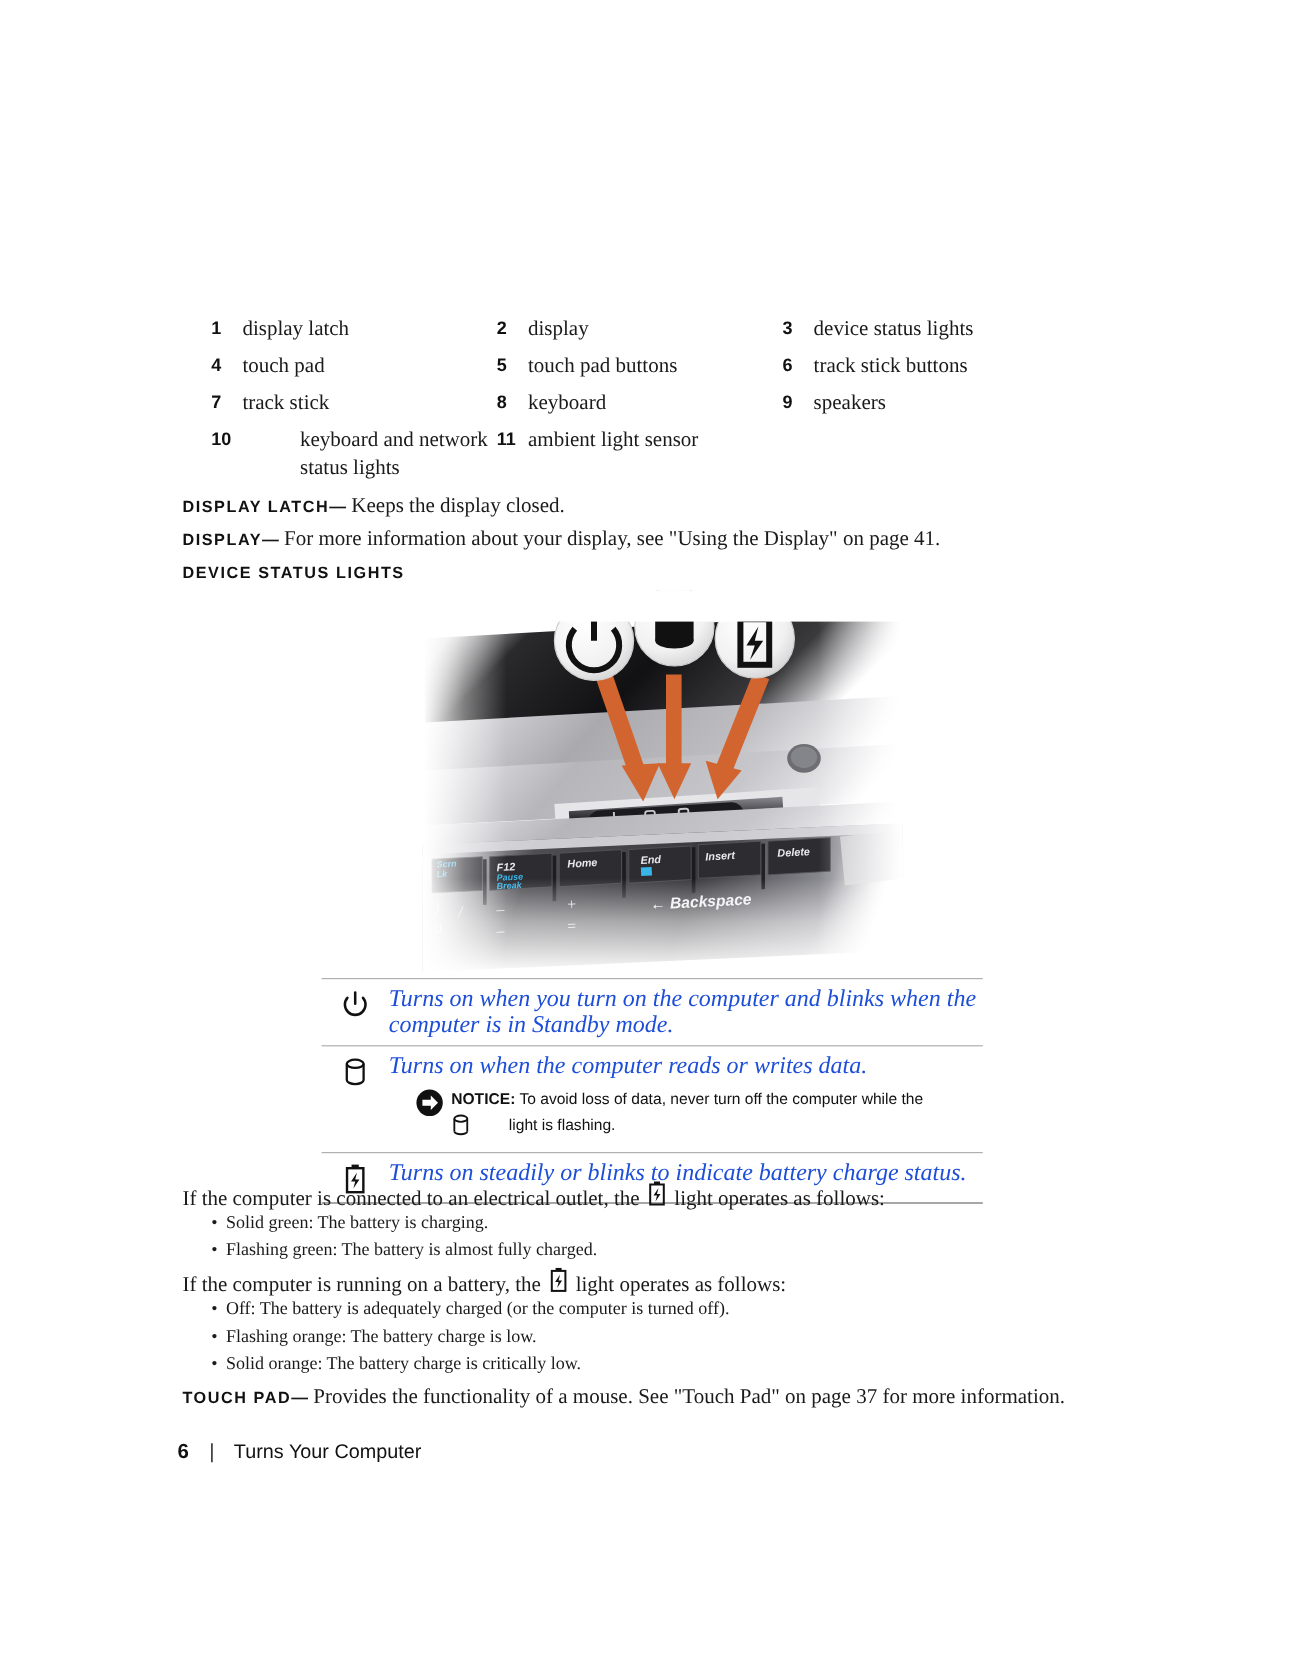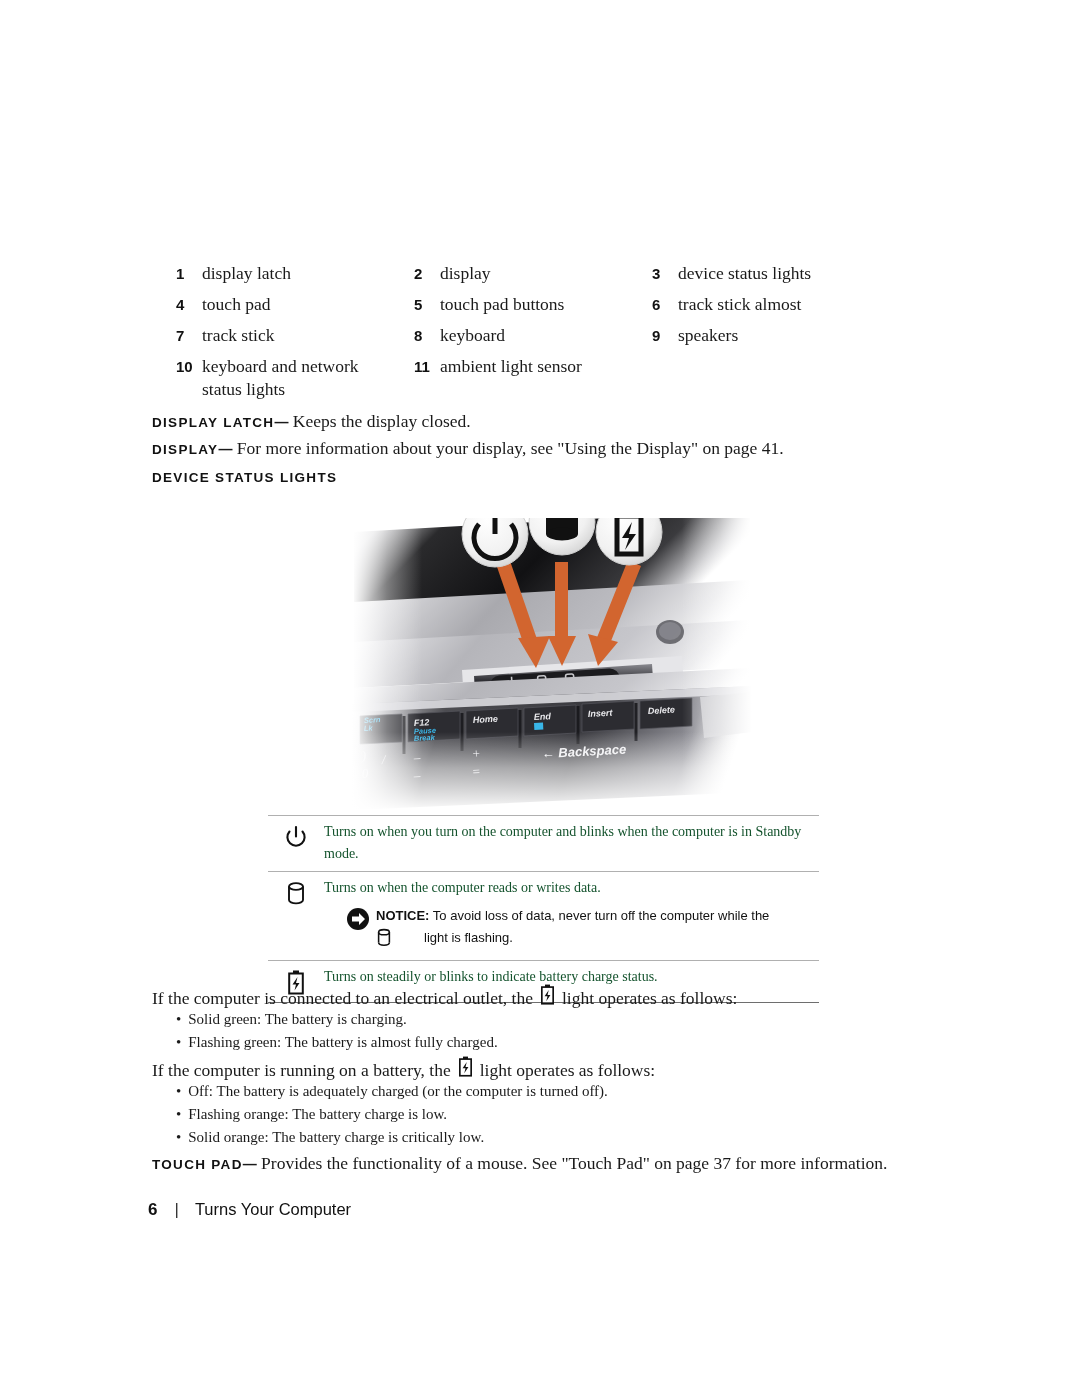--- a/index.html
+++ b/index.html
@@ -102,24 +102,25 @@
   .st-icon-cell {
     width: 56px;
     flex: none;
     display: flex;
     justify-content: center;
     padding-top: 4px;
   }
   .st-text-cell {
     flex: 1;
     font-family: "Liberation Serif", serif;
-    font-size: 14px;
+    font-size: 20px;
     line-height: 22px;
-    color: #14532d;
+    color: #1d4ed8;
     padding-right: 4px;
+    font-style: italic;
   }
 
   
   .notice {
     display: flex;
     align-items: flex-start;
     margin-top: 6px;
     margin-left: 22px;
   }
   .notice-bullet {
@@ -222,21 +223,21 @@
     <div class="callout-cell c1">
       <span class="callout-num">4</span>
       <span class="callout-label">touch pad</span>
     </div>
     <div class="callout-cell c2">
       <span class="callout-num">5</span>
       <span class="callout-label">touch pad buttons</span>
     </div>
     <div class="callout-cell c3">
       <span class="callout-num">6</span>
-      <span class="callout-label">track stick almost</span>
+      <span class="callout-label">track stick buttons</span>
     </div>
   </div>
 
   <div class="callout-row">
     <div class="callout-cell c1">
       <span class="callout-num">7</span>
       <span class="callout-label">track stick</span>
     </div>
     <div class="callout-cell c2">
       <span class="callout-num">8</span>
@@ -244,21 +245,21 @@
     </div>
     <div class="callout-cell c3">
       <span class="callout-num">9</span>
       <span class="callout-label">speakers</span>
     </div>
   </div>
 
   <div class="callout-row">
     <div class="callout-cell c1">
       <span class="callout-num">10</span>
-      <span class="callout-label" style="width:200px;display:inline-block;">keyboard and network status lights</span>
+      <span class="callout-label" style="width:200px;display:inline-block;margin-left:48px;">keyboard and network status lights</span>
     </div>
     <div class="callout-cell c2">
       <span class="callout-num">11</span>
       <span class="callout-label">ambient light sensor</span>
     </div>
     <div class="callout-cell c3">
       <span class="callout-num"></span>
       <span class="callout-label"></span>
     </div>
   </div>

